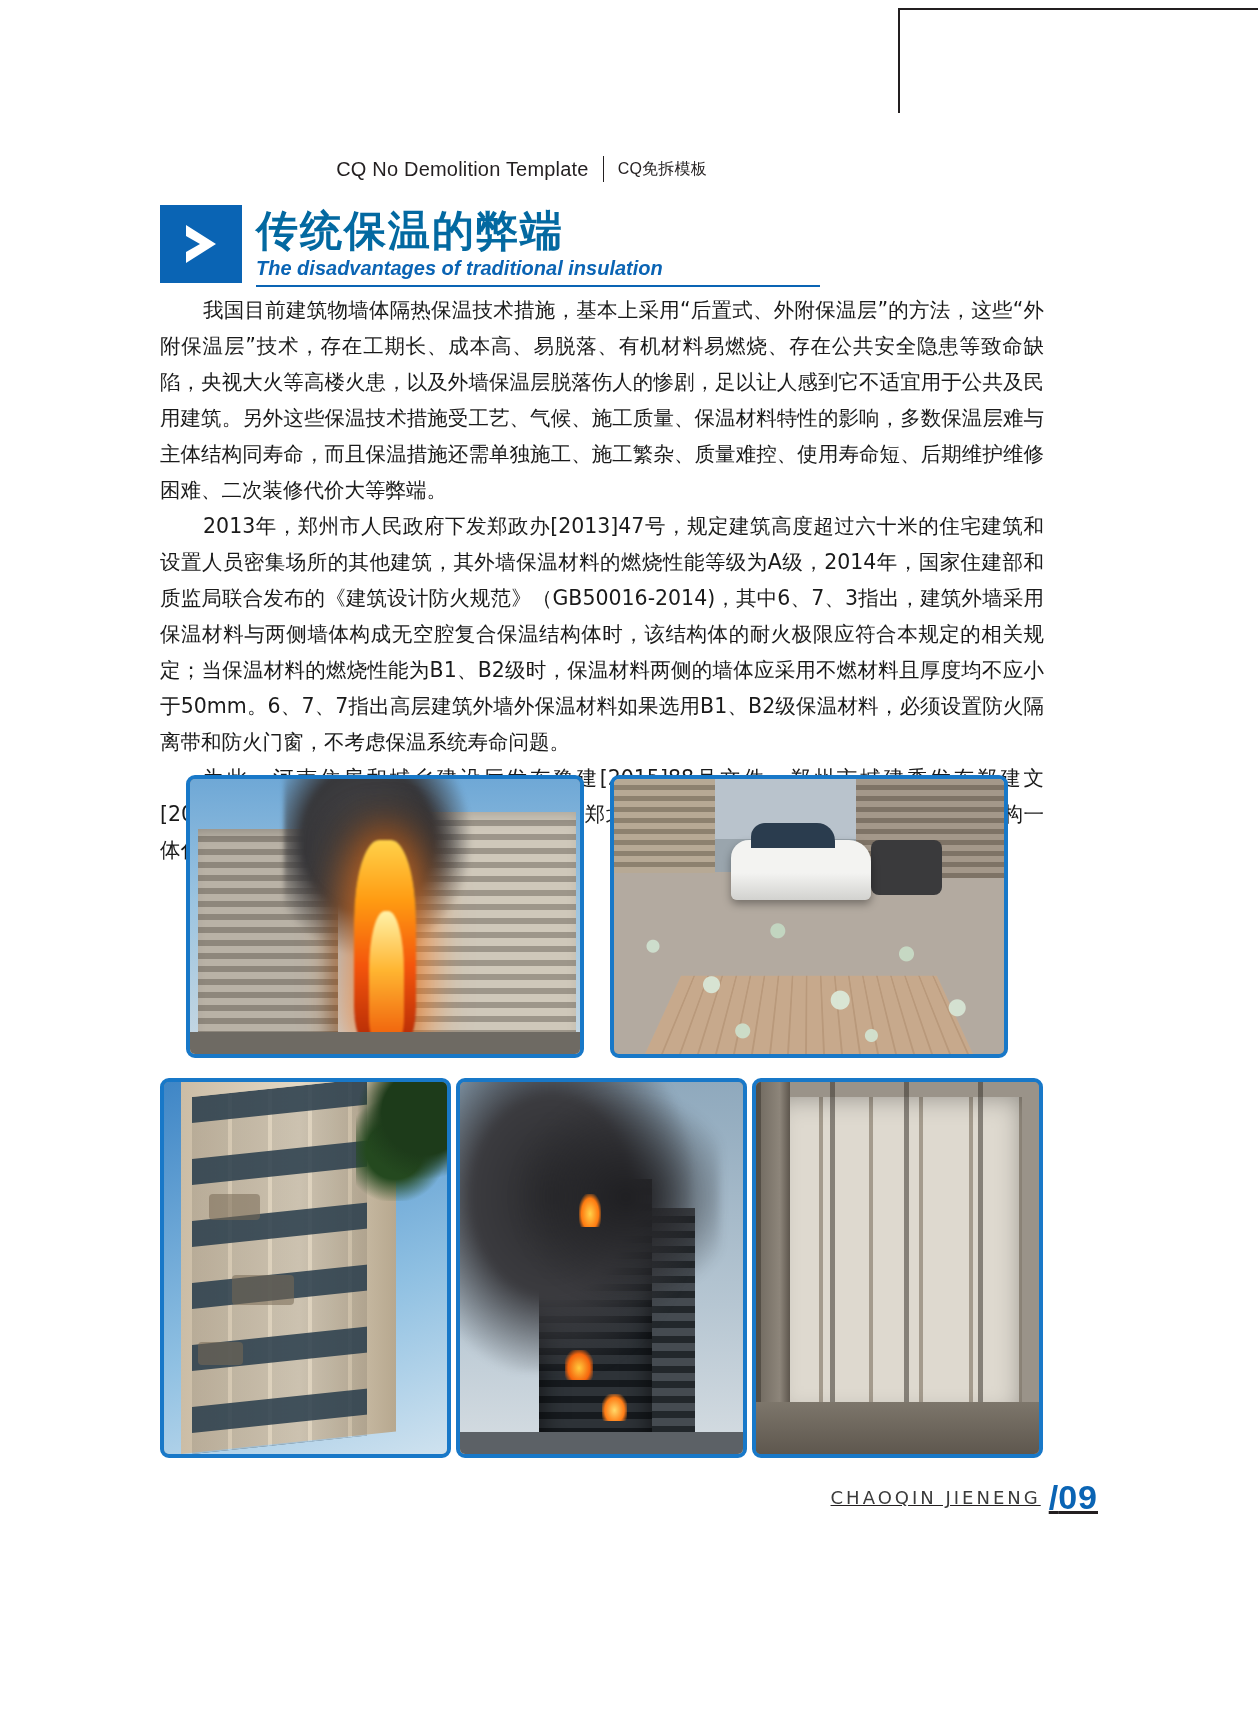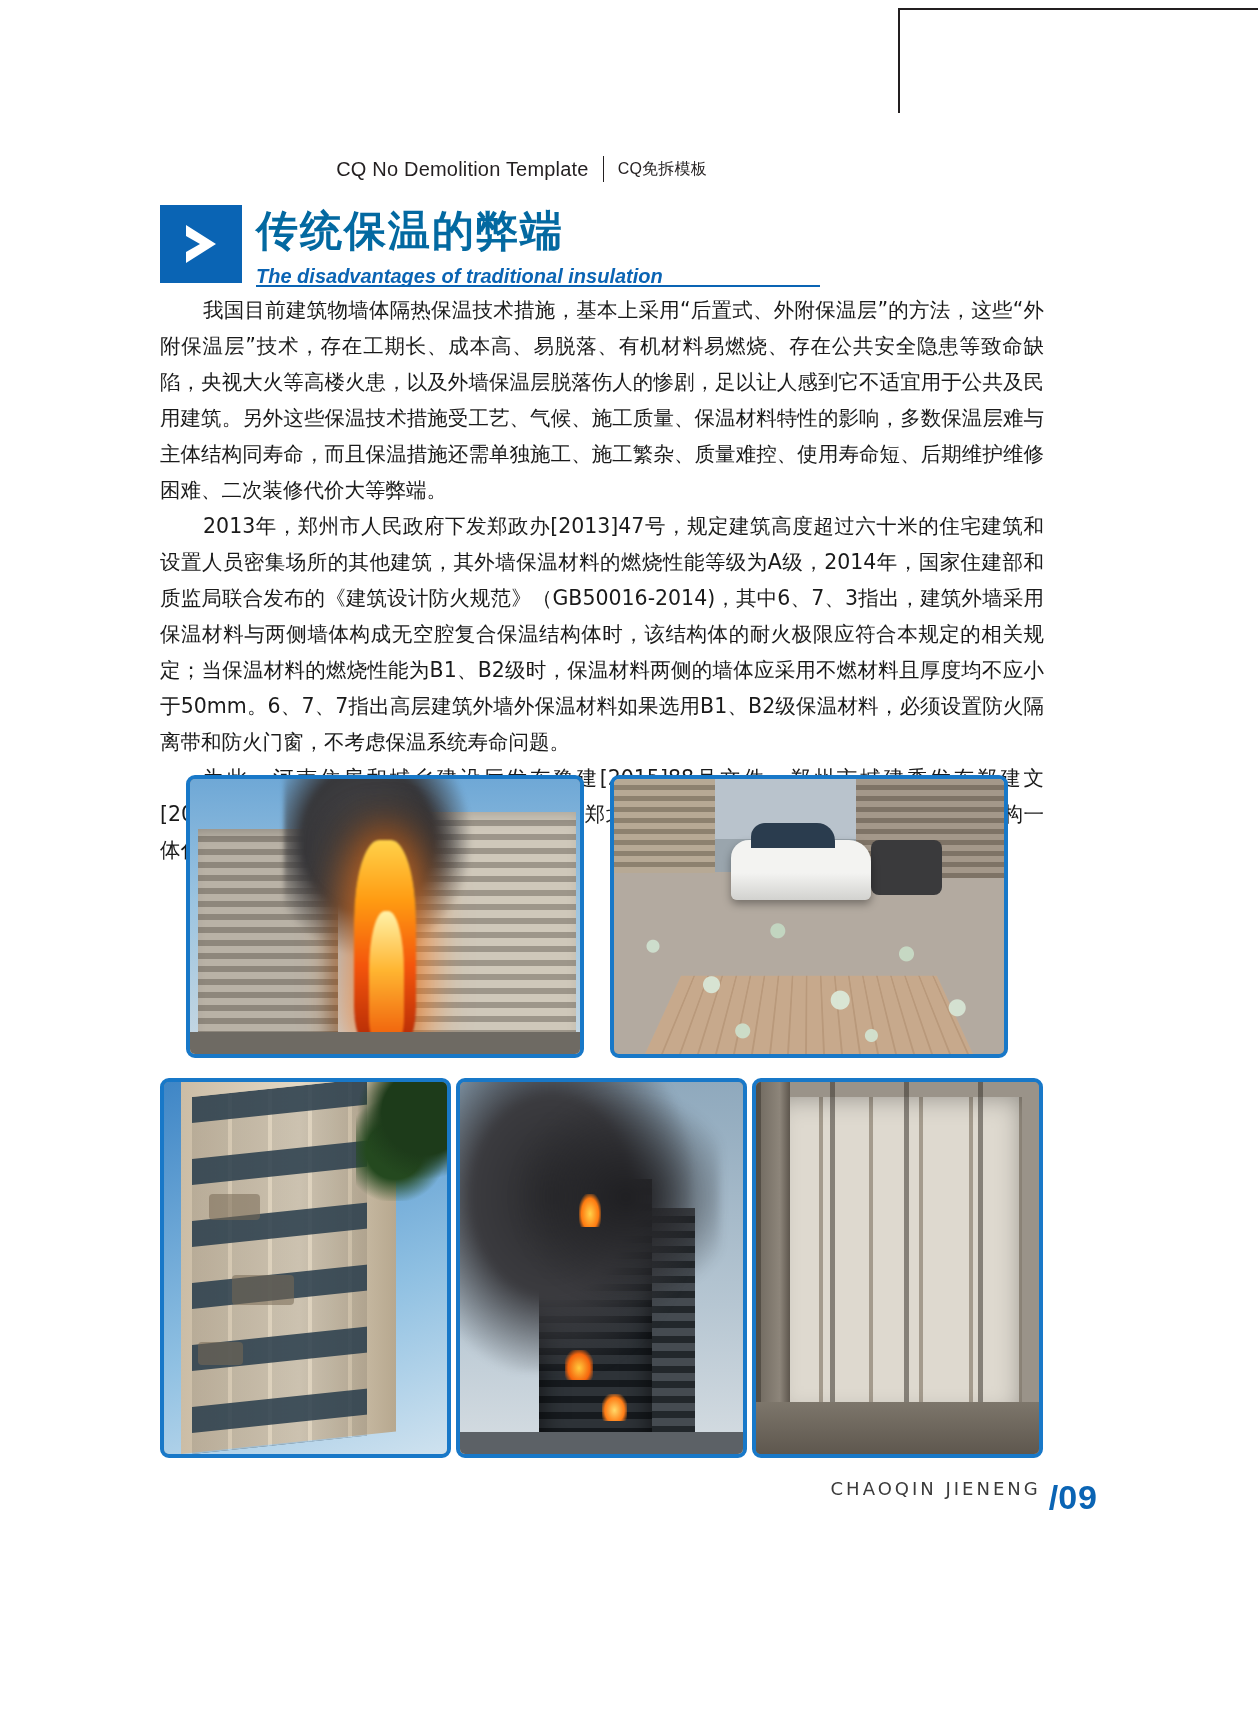--- a/index.html
+++ b/index.html
@@ -93,21 +93,20 @@
   }
   .title-en {
     position: absolute;
     left: 96px;
     top: 52px;
     font-size: 20px;
     font-weight: bold;
     color: #0a64b4;
     font-style: italic;
     letter-spacing: 0px;
-    margin-top: 8px;
   }
   .title-underline {
     position: absolute;
     left: 96px;
     top: 80px;
     width: 564px;
     height: 2px;
     background: #0a64b4;
   }
 
@@ -254,22 +253,23 @@
     background: linear-gradient(180deg,#7d766b 0%, #5e574e 100%); }
   .p5-scaffold { position:absolute; left:0; top:0; width:100%; height:100%;
     background: repeating-linear-gradient(90deg, rgba(60,55,48,.55) 0 5px, rgba(0,0,0,0) 5px 74px); }
 
   
   .footer {
     position: absolute;
     right: 160px;
     top: 1478px;
     display: flex;
-    align-items: flex-start;
+    align-items: center;
     color: #231f20;
+    text-decoration: underline;
   }
   .footer-brand {
     font-size: 18px;
     letter-spacing: 3px;
     color: #3b3b3b;
     font-family: "DejaVu Sans", "Liberation Sans", sans-serif;
   }
   .footer-slash {
     font-size: 34px;
     color: #0a64b4;

